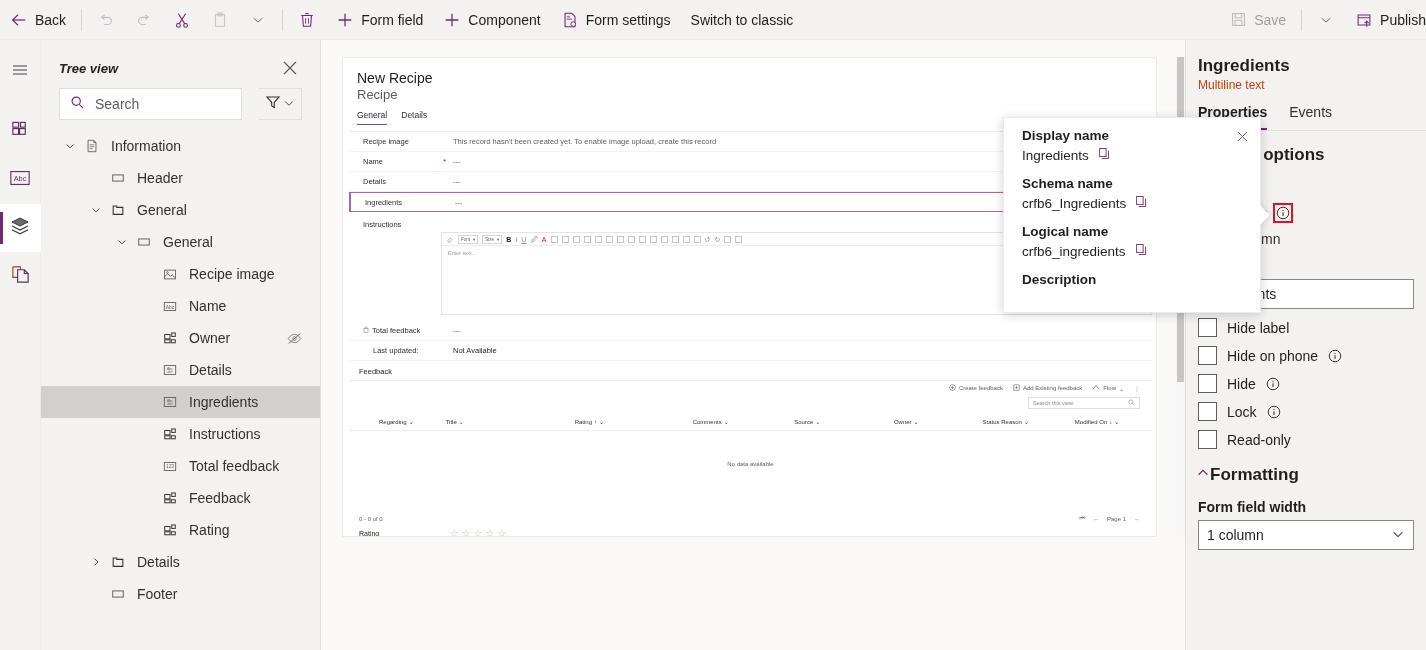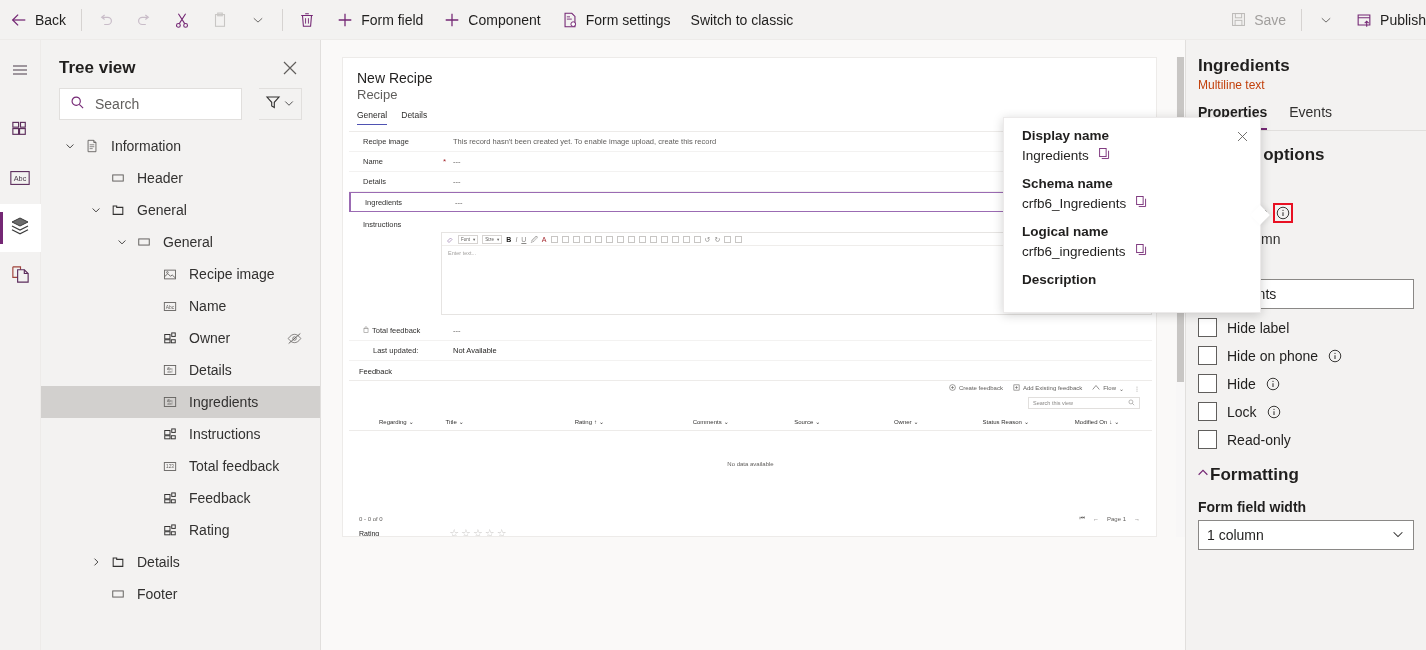--- a/index.html
+++ b/index.html
@@ -52,21 +52,21 @@
 
   
   .treepanel {
     position: absolute; left: 41px; top: 40px; width: 280px; height: 610px;
     background: #f3f2f1; border-right: 1px solid #e1dfdd;
   }
   .tree-head {
     display: flex; align-items: center; justify-content: space-between;
     padding: 16px 18px 8px 18px;
   }
-  .tree-title { font-size: 17px; font-weight: 600; color: #201f1e; }
+  .tree-title { font-size: 13px; font-weight: 600; color: #201f1e; font-style: italic; }
   .tree-close { width: 24px; height: 24px; display:flex; align-items:center; justify-content:center; cursor: pointer; }
   .search-row { display: flex; padding: 0 18px; gap: 17px; }
   .search-box {
     flex: 1 1 auto; height: 32px; background: #ffffff;
     border: 1px solid #e1dfdd; display: flex; align-items: center; gap: 8px;
     padding: 0 10px;
   }
   .search-box input {
     border: 0; outline: 0; background: transparent; font-size: 14px;
     font-family: "Liberation Sans", sans-serif; color: #323130; width: 100%;

